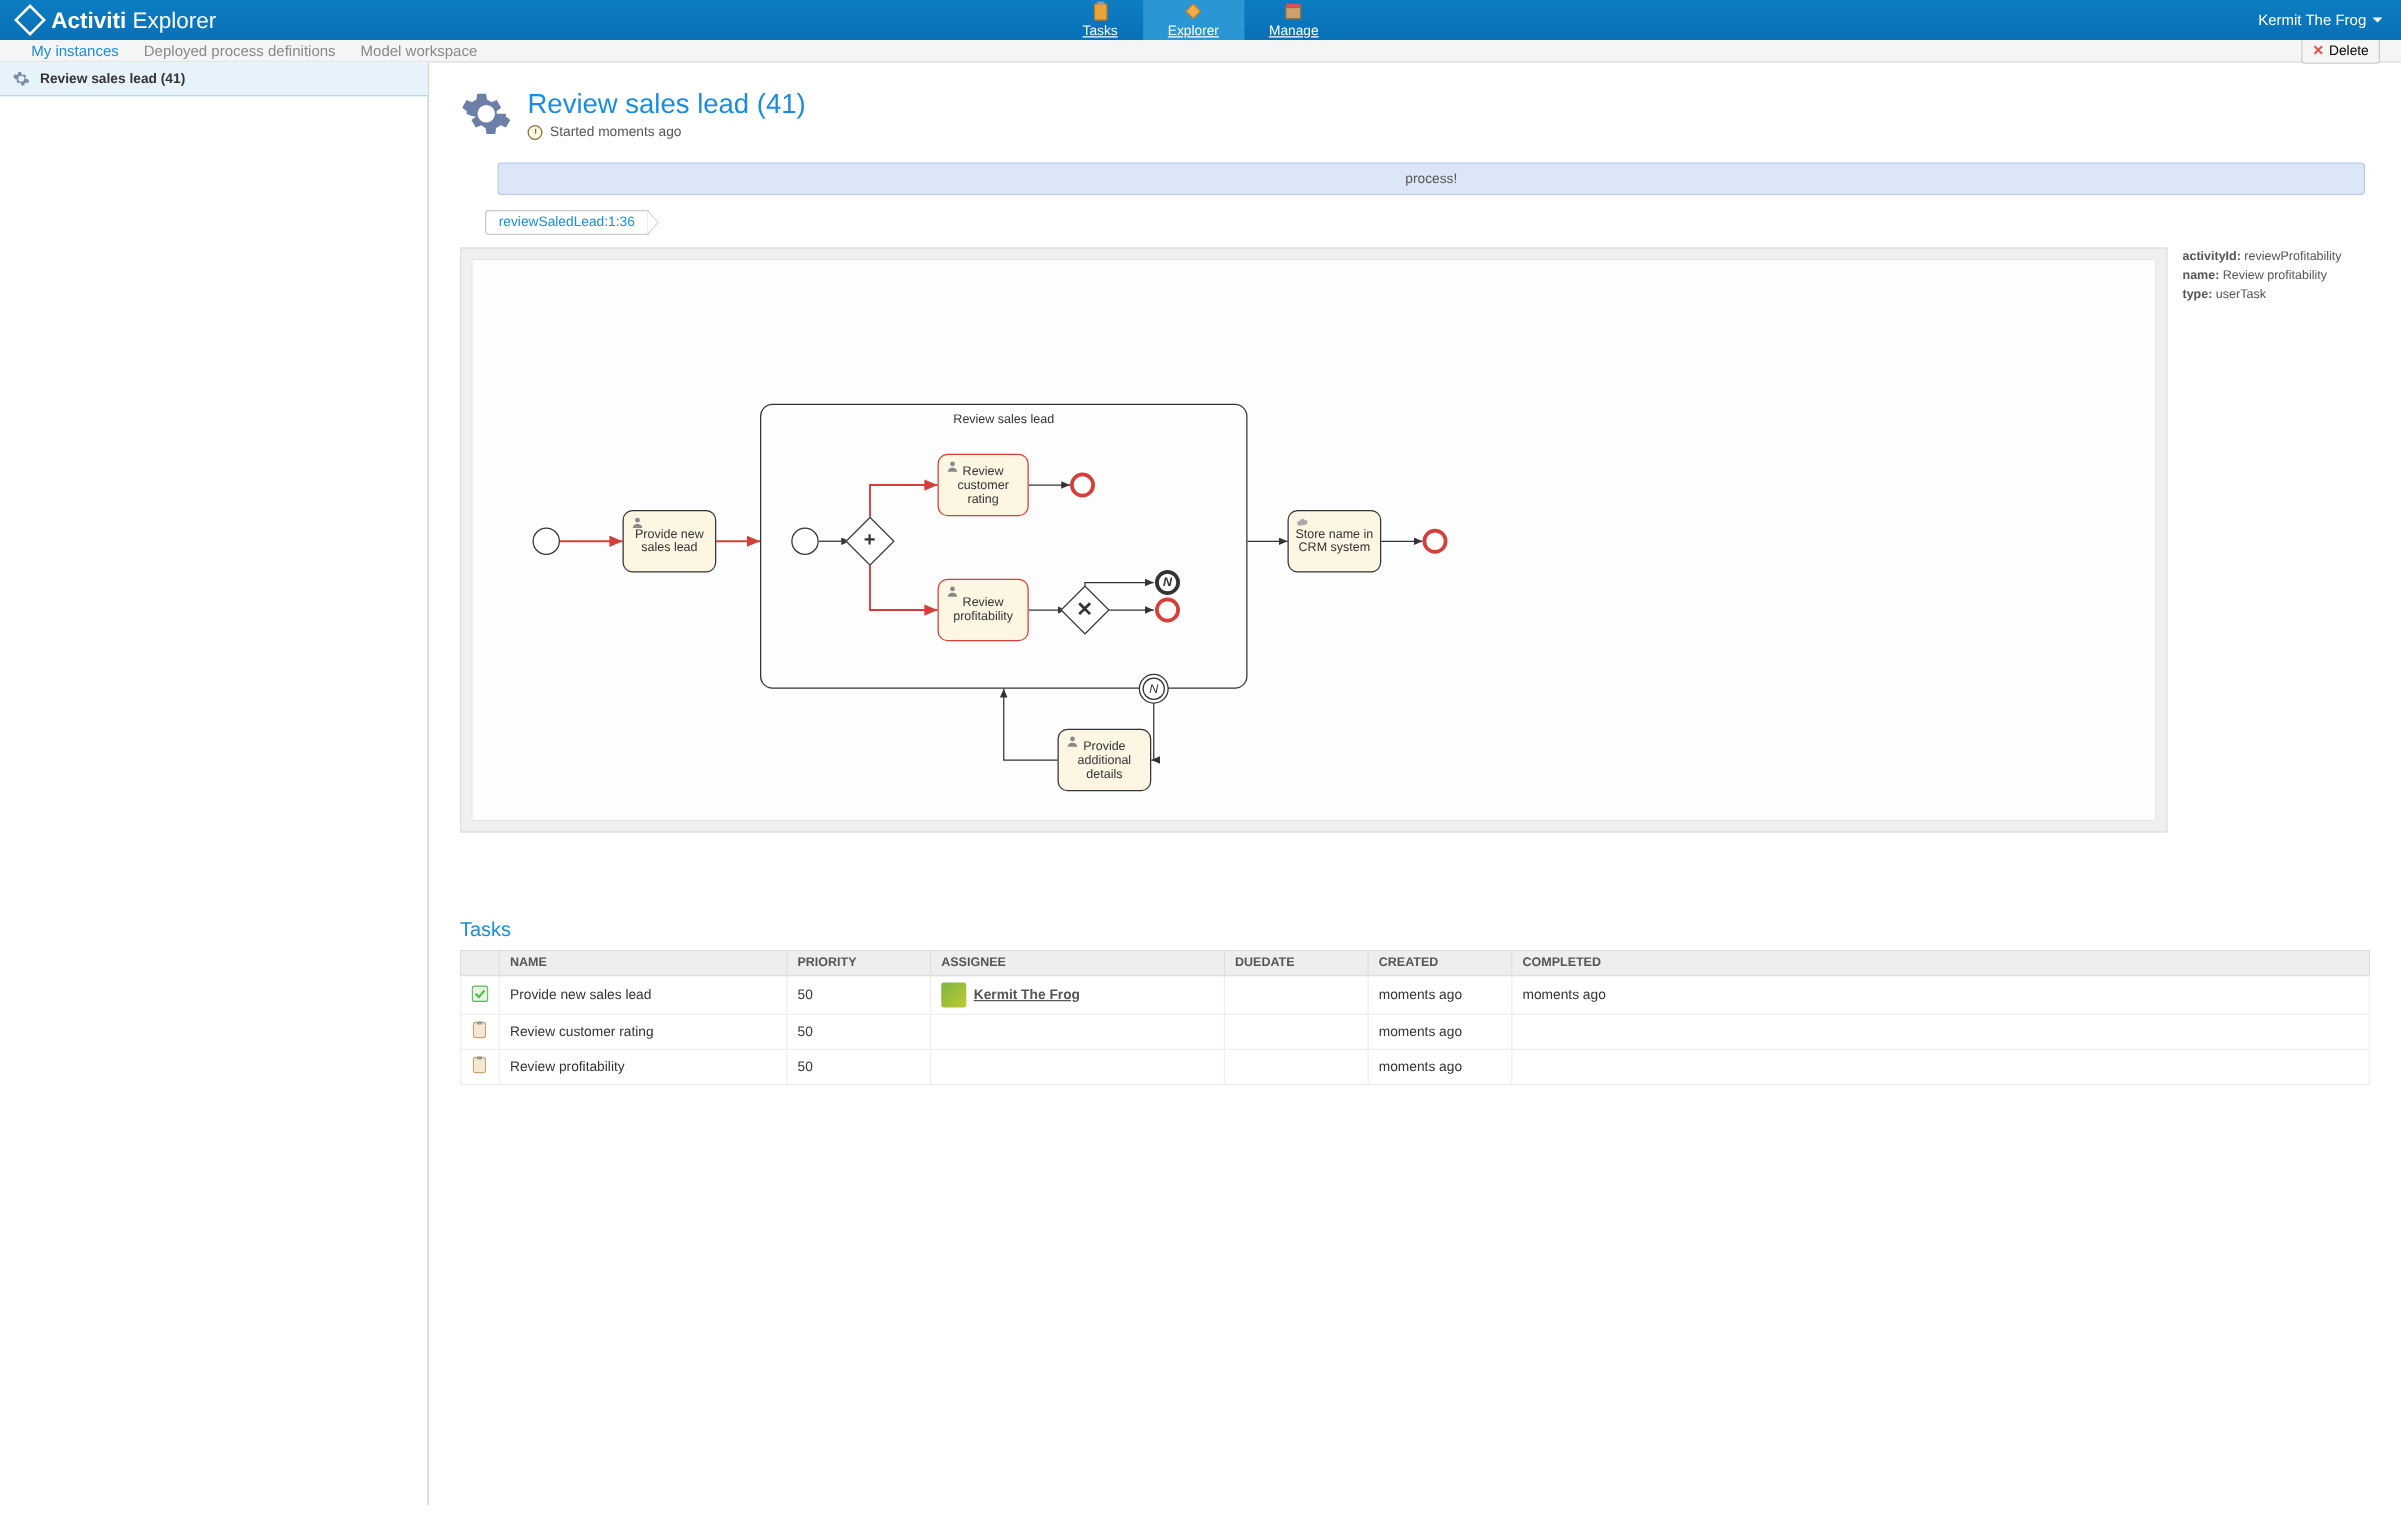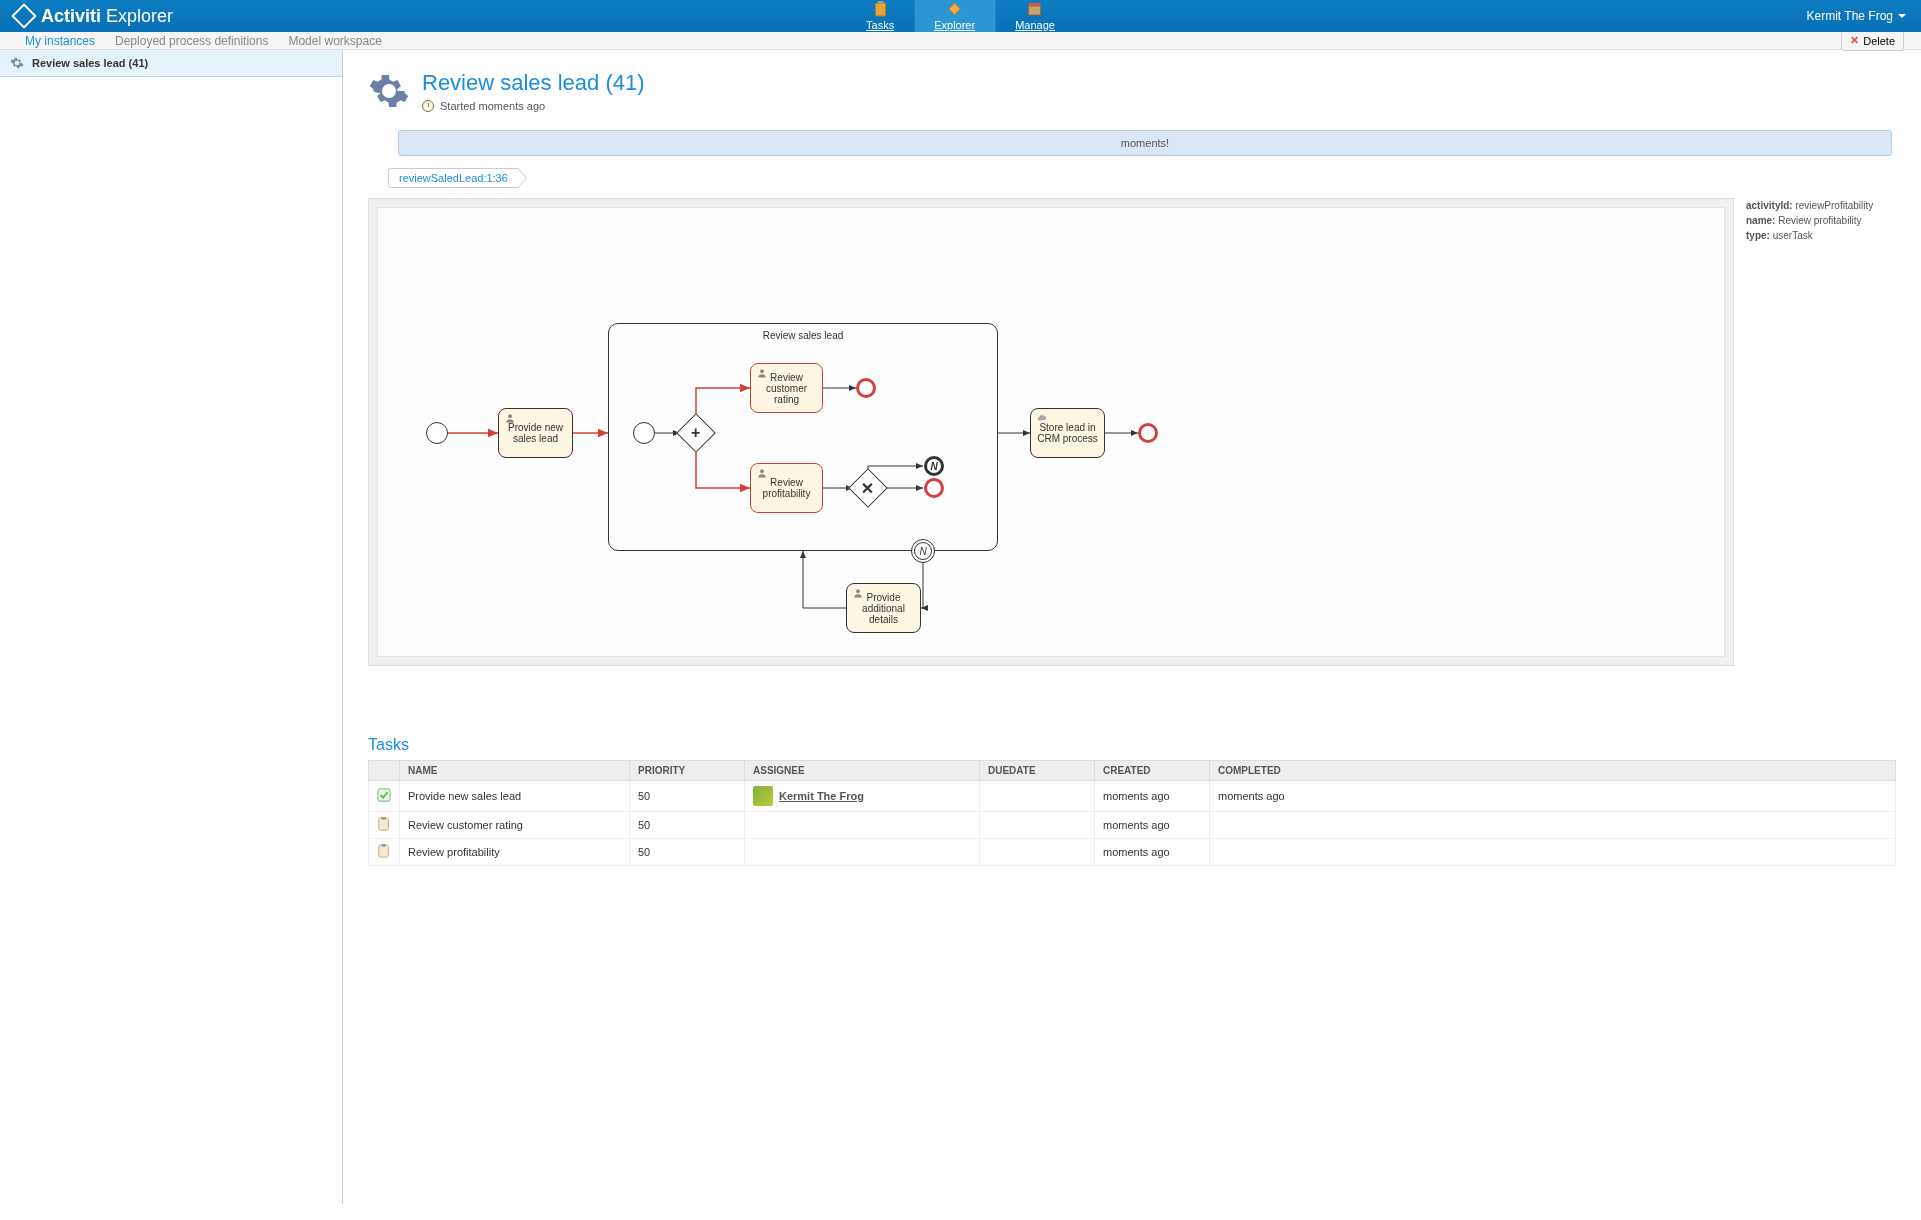--- a/index.html
+++ b/index.html
@@ -151,21 +151,21 @@
         </svg>
       <div class="title-block">
         <h1>Review sales lead (41)</h1>
         <div class="title-sub">
           <span class="clock-icon"></span>
           <span>Started moments ago</span>
         </div>
       </div>
     </div>
 
-    <div class="complete-banner">moments!</div>
+    <div class="complete-banner">process!</div>
 
     <div>
       <span class="breadcrumb-chevron">reviewSaledLead:1:36</span>
     </div>
 
     <div class="diagram-wrap">
       <div class="diagram-canvas">
         <div class="diagram-inner">
 
           <svg class="flow">
@@ -254,21 +254,21 @@
           <div class="d-circle thick red" style="left:546px; top:270px; width:20px; height:20px;"></div>
 
           <div class="d-boundary" style="left:533px; top:331px;">
               <div class="d-boundary-inner">N</div>
             </div>
 
           <div class="d-task" style="left:652px; top:200px; width:75px; height:50px;">
             <svg class="d-task-icon cloud-icon-svg" viewBox="0 0 16 12">
                 <path d="M4 10a3 3 0 010-6 4 4 0 017-1 3 3 0 011 6z"></path>
               </svg>
-            <span>Store lead in CRM process</span>
+            <span>Store name in CRM system</span>
           </div>
 
           <div class="d-circle thick red" style="left:760px; top:215px; width:20px; height:20px;"></div>
 
           <div class="d-task" style="left:468px; top:375px; width:75px; height:50px;">
             <svg class="d-task-icon user-icon-svg" viewBox="0 0 16 16">
                 <circle cx="8" cy="5" r="3"></circle>
                 <path d="M2 15c0-3 3-5 6-5s6 2 6 5z"></path>
               </svg>
             <span>Provide additional details</span>

